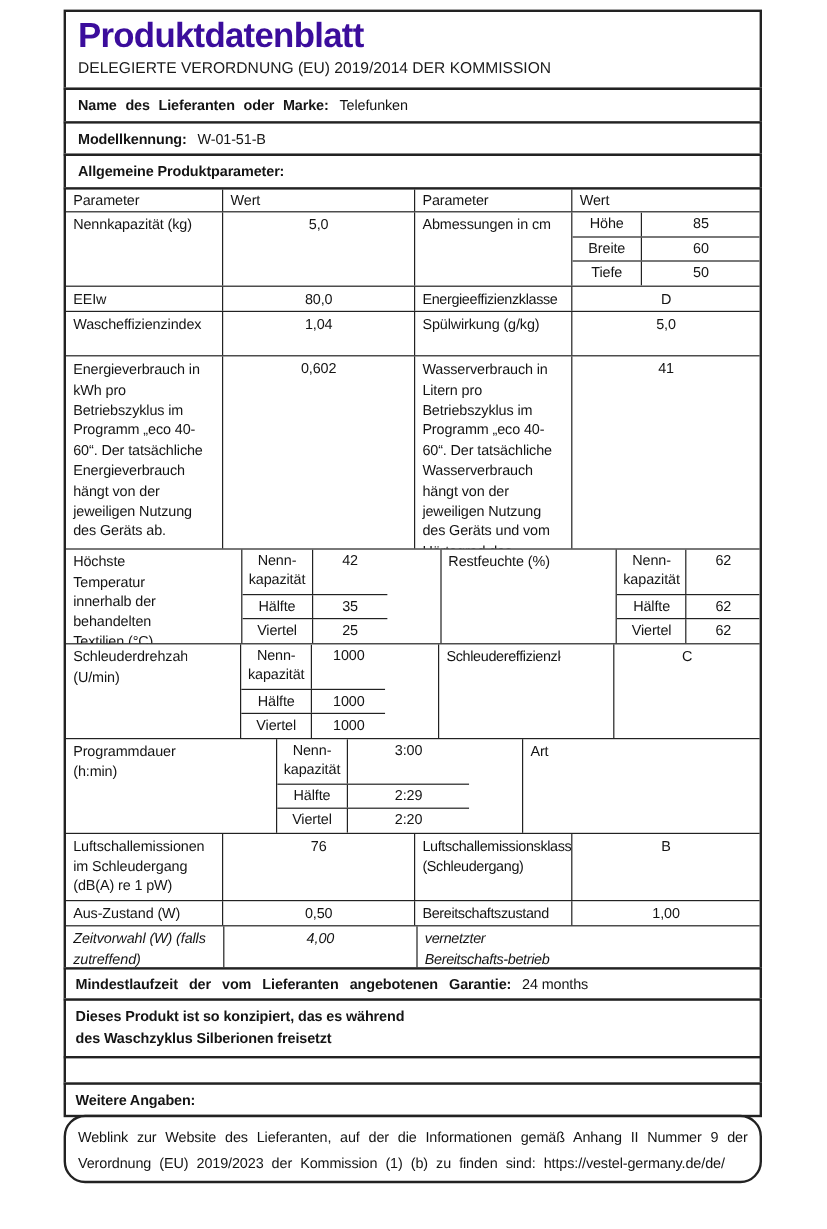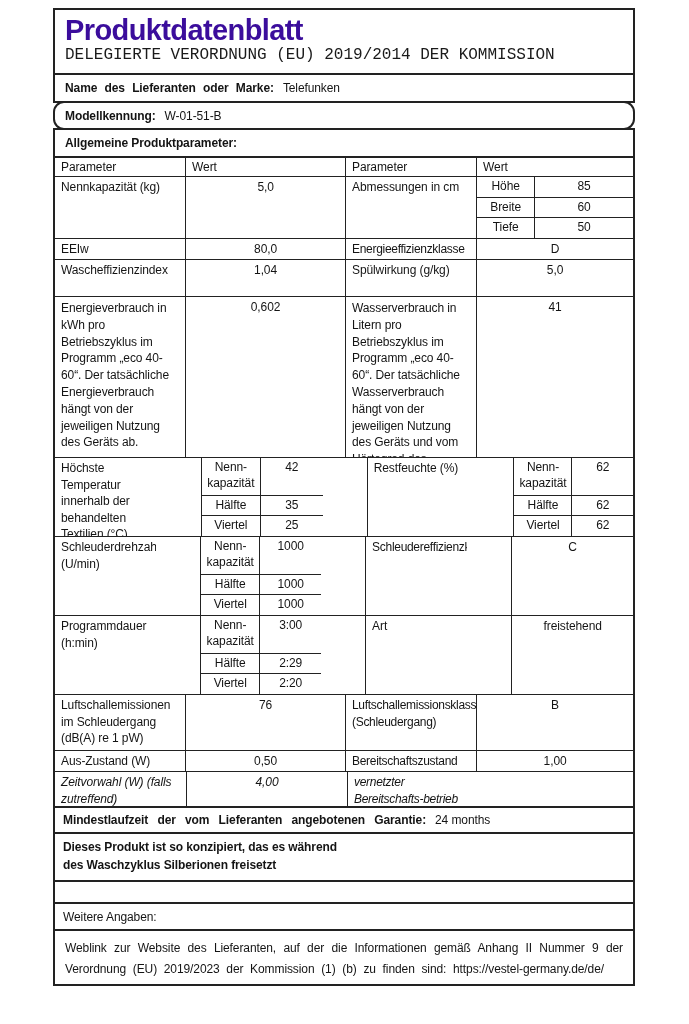--- a/index.html
+++ b/index.html
@@ -5,23 +5,23 @@
   html,body{margin:0;padding:0;}
   body{
     width:689px;height:1024px;background:#ffffff;position:relative;
     font-family:"Liberation Sans",sans-serif;color:#141414;
     font-size:12px;letter-spacing:-0.1px;
   }
   .sheet{position:absolute;left:53px;top:10px;width:646px;}
   .box{box-sizing:border-box;border:2px solid #222222;margin-top:-2px;background:#fff;width:582px;}
   .titlebox{height:67px;display:flex;flex-direction:column;justify-content:space-between;padding:5px 10px 9px 10px;}
   .doc-title{font-size:29px;font-weight:bold;color:#3b0d9c;letter-spacing:-0.6px;line-height:30px;}
-  .doc-sub{font-size:16px;letter-spacing:0;color:#1a1a1a;font-family:Liberation Mono, monospace;}
+  .doc-sub{font-size:13px;letter-spacing:0;color:#1a1a1a;}
   .kvrow{height:30px;display:flex;align-items:center;padding:0 10px;}
-  .kvrow.h29{height:29px;border-radius:11px;}
+  .kvrow.h29{height:29px;}
   .lbl{font-weight:bold;word-spacing:4px;}
   .vinline{margin-left:9px;word-spacing:0;}
   .sechead{height:30px;display:flex;align-items:center;padding:12px 10px;font-weight:bold;text-align:right;}
   
   .ptable{padding:0;}
   .trow{display:flex;box-sizing:border-box;border-top:1.5px solid #222;}
   .trow:first-child{border-top:none;}
   .cell{box-sizing:border-box;overflow:hidden;padding:2px 6px;line-height:16.5px;}
   .cell+.cell{border-left:1.5px solid #222;}
   .c1{width:131px;}
@@ -41,22 +41,22 @@
   .headrow .cell{padding:1px 6px;}
   .fit{font-size:12px;letter-spacing:-0.3px;}
   .para{line-height:16.8px;padding:3px 5px 3px 6px;}
   
   .warrow{height:28px;display:flex;align-items:center;padding:0 8px;}
   .warrow .lbl{word-spacing:6px;}
   .silver{height:50px;display:flex;}
   .sp-left{box-sizing:border-box;width:292px;padding:4px 8px;font-weight:bold;line-height:18px;}
   .sp-right{box-sizing:border-box;width:290px;border-left:2px solid #222;padding:4px 12px;font-weight:bold;}
   .emptyrow{height:24px;}
-  .moreinfo{height:29px;display:flex;align-items:center;padding:0 8px;font-weight:normal;text-align:center;}
-  .weblink{height:57px;padding:7px 10px;text-align:justify;line-height:21px;word-spacing:3.5px;}
+  .moreinfo{height:29px;display:flex;align-items:center;padding:0 8px;font-weight:bold;text-align:center;}
+  .weblink{height:57px;padding:7px 10px;text-align:justify;line-height:21px;word-spacing:3.5px;border-radius:18px;}
 </style>
 </head>
 <body>
 
 <div class="sheet">
 
   <div class="box titlebox">
     <div class="doc-title">Produktdatenblatt</div>
     <div class="doc-sub">DELEGIERTE VERORDNUNG (EU) 2019/2014 DER KOMMISSION</div>
   </div>
@@ -187,21 +187,20 @@
         <div class="sr h21">
           <div class="k">Hälfte</div>
           <div class="v">2:29</div>
         </div>
         <div class="sr h21">
           <div class="k">Viertel</div>
           <div class="v">2:20</div>
         </div>
       </div>
       <div class="cell c3">Art</div>
-      <div class="cell c4 val">freistehend</div>
     </div>
 
     <div class="trow h56">
       <div class="cell c1">Luftschallemissionen im Schleudergang (dB(A) re 1 pW)</div>
       <div class="cell c2 val">76</div>
       <div class="cell c3 fit">Luftschallemissionsklasse (Schleudergang)</div>
       <div class="cell c4 val">B</div>
     </div>
 
     <div class="trow h21">

